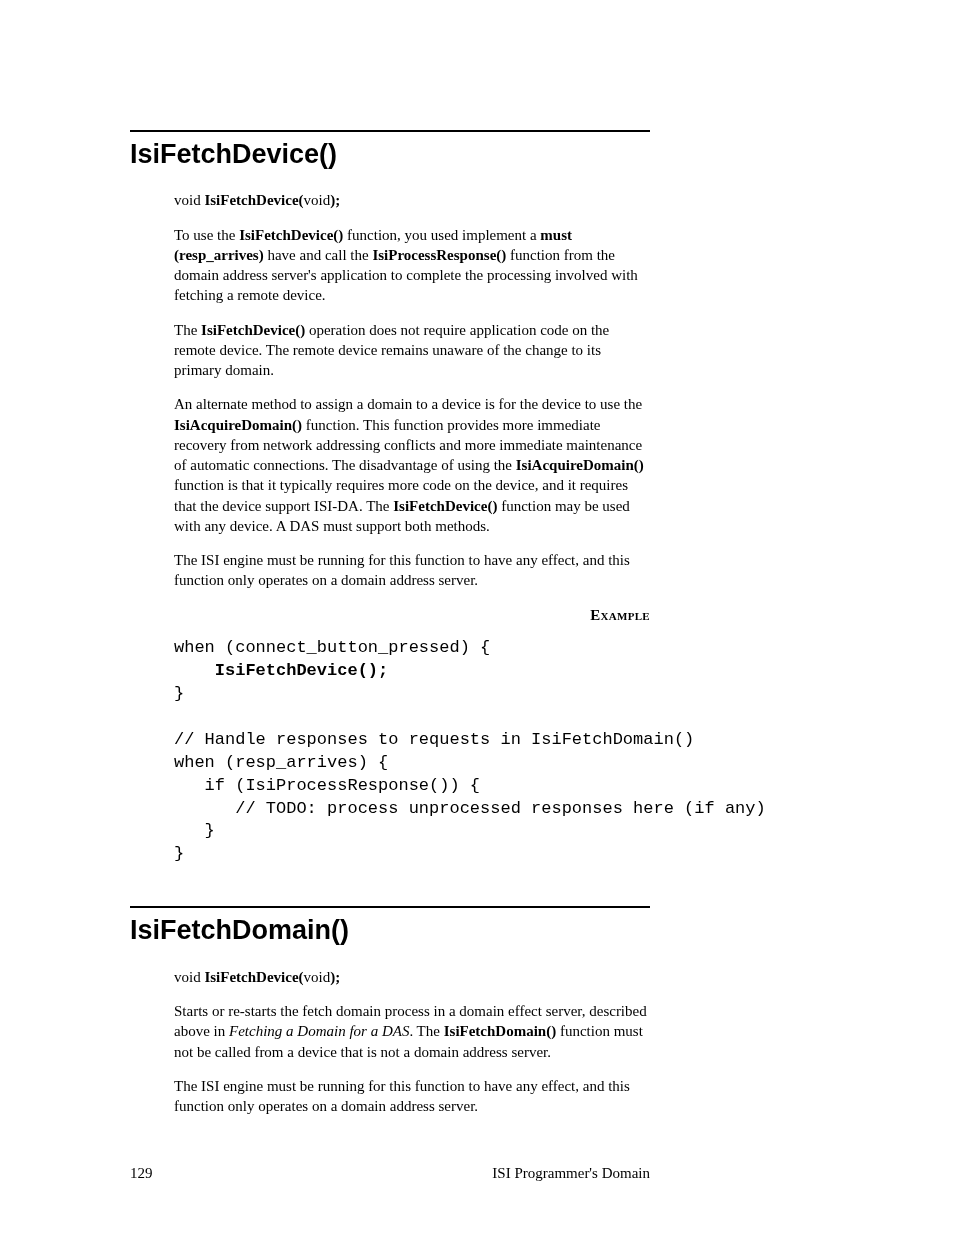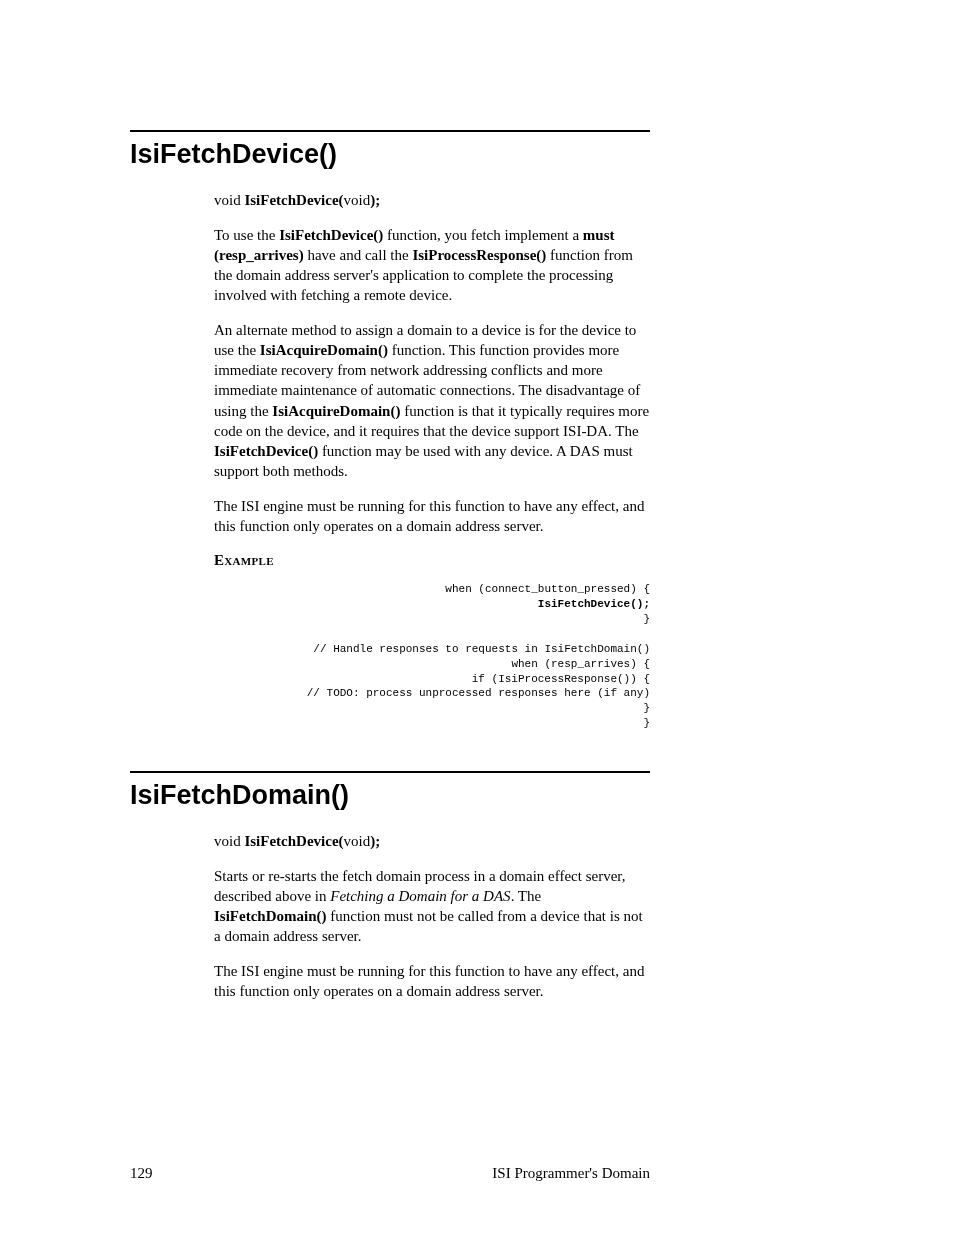--- a/index.html
+++ b/index.html
@@ -22,40 +22,40 @@
     border-top: 2px solid #000;
     margin-bottom: 4px;
   }
   h1 {
     font-family: Arial, Helvetica, sans-serif;
     font-weight: 700;
     font-size: 27px;
     margin: 0 0 18px 0;
   }
   .body-block {
-    margin-left: 84px;
+    margin-left: 44px;
   }
   p {
     margin: 0 0 14px 0;
   }
   .bold { font-weight: 700; }
   .italic { font-style: italic; }
   .sc {
     font-variant: small-caps;
     font-weight: 700;
     letter-spacing: 0.3px;
     margin: 6px 0 12px 0;
+    text-align: right;
   }
   pre {
     font-family: "Courier New", monospace;
-    font-size: 11px;
+    font-size: 17px;
     line-height: 1.35;
     margin: 0 0 14px 0;
     white-space: pre;
-    text-align: right;
   }
   .section-gap { height: 26px; }
   .footer {
     position: absolute;
     bottom: 52px;
     left: 130px;
     right: 130px;
     display: flex;
     justify-content: space-between;
     font-size: 15px;
@@ -68,22 +68,23 @@
 <div class="page">
 
   <div class="rule"></div>
   <h1>IsiFetchDevice()</h1>
 
   <div class="body-block">
 
     <p><span>void </span><span class="bold">IsiFetchDevice(</span><span>void</span><span class="bold">);</span></p>
 
 
-    <p><span>To use the </span><span class="bold">IsiFetchDevice()</span><span> function, you fetch implement a </span><span class="bold">must (resp_arrives)</span><span> have and call the </span><span class="bold">IsiProcessResponse()</span><span> function from the domain address server's application to complete the processing involved with fetching a remote device.</span></p>
+    <p><span>To use the </span><span class="bold">IsiFetchDevice()</span><span> function, you used implement a </span><span class="bold">must (resp_arrives)</span><span> have and call the </span><span class="bold">IsiProcessResponse()</span><span> function from the domain address server's application to complete the processing involved with fetching a remote device.</span></p>
 
+    <p><span>The </span><span class="bold">IsiFetchDevice()</span><span> operation does not require application code on the remote device.  The remote device remains unaware of the change to its primary domain.</span></p>
 
     <p><span>An alternate method to assign a domain to a device is for the device to use the </span><span class="bold">IsiAcquireDomain()</span><span> function.  This function provides more immediate recovery from network addressing conflicts and more immediate maintenance of automatic connections.  The disadvantage of using the </span><span class="bold">IsiAcquireDomain()</span><span> function is that it typically requires more code on the device, and it requires that the device support ISI-DA.  The </span><span class="bold">IsiFetchDevice()</span><span> function may be used with any device.  A DAS must support both methods.</span></p>
 
     <p>The ISI engine must be running for this function to have any effect, and this function only operates on a domain address server.</p>
 
     <p class="sc">Example</p>
 
 
 <pre><span>when (connect_button_pressed) {</span>
 <span class="bold">    IsiFetchDevice();</span>

